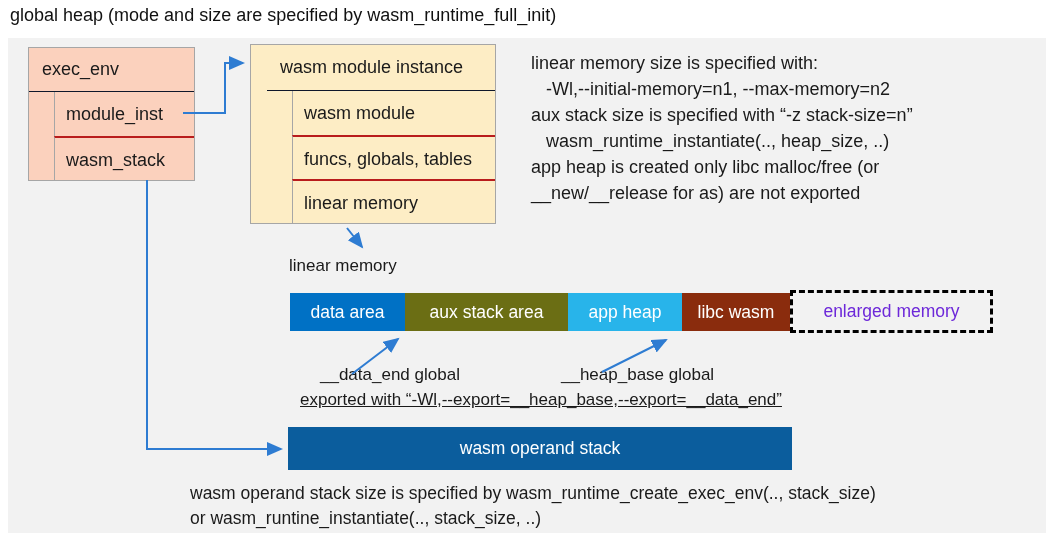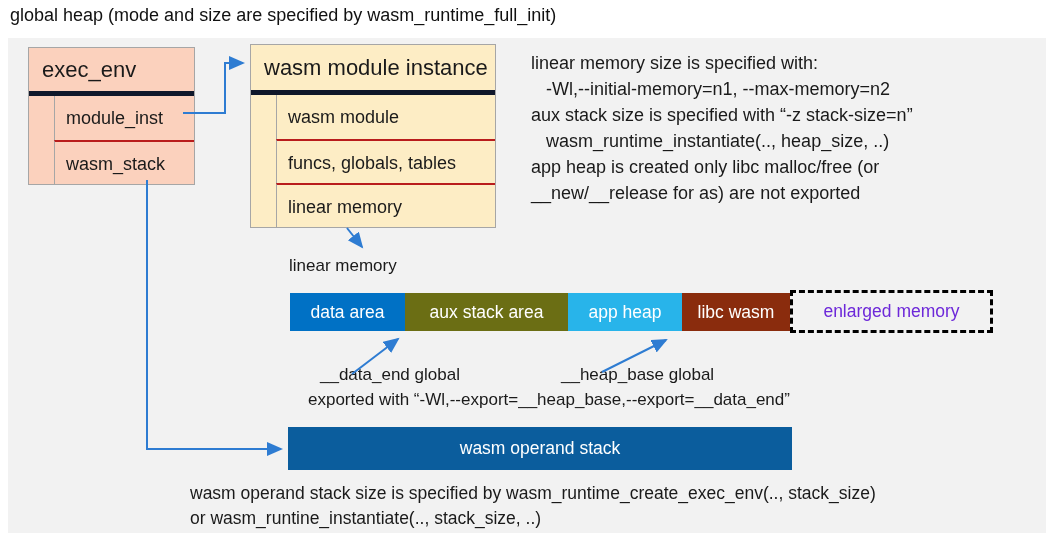--- a/index.html
+++ b/index.html
@@ -5,25 +5,25 @@
   html,body{margin:0;padding:0;background:#fff;}
   #canvas{
     position:relative;width:1054px;height:547px;background:#ffffff;
     font-family:"Liberation Sans", sans-serif;color:#1a1a1a;overflow:hidden;
   }
   .panel{position:absolute;left:8px;top:38px;width:1038px;height:495px;}
   .title{position:absolute;left:10px;top:5px;font-size:18px;color:#111;}
 
   
   .struct-box{position:absolute;border:1px solid #a6a6a6;box-sizing:border-box;}
-  .box-header{height:43px;line-height:43px;padding-left:13px;font-size:22px;border-bottom:5px solid #0f172a;}
+  .box-header{height:43px;line-height:43px;padding-left:13px;font-size:18px;border-bottom:1px solid #0f172a;}
   .box-row{height:44px;line-height:44px;margin-left:25px;border-left:1px solid #a6a6a6;padding-left:11px;font-size:18px;box-sizing:border-box;}
   .box-row + .box-row{border-top:2px solid #b91c1c;}
   #exec-env{left:28px;top:47px;width:167px;}
-  #module-instance{left:250px;top:44px;width:246px;}
+  #module-instance{left:250px;top:44px;width:246px;padding-left:16px;}
   #module-instance .box-header{height:45px;line-height:45px;}
 
   
   .notes{position:absolute;left:531px;top:50px;font-size:18px;line-height:26px;}
   .notes div{white-space:pre;}
 
   
   .lm-label{position:absolute;left:289px;top:256px;font-size:17px;}
   .membar{position:absolute;left:290px;top:293px;height:38px;display:flex;text-align:center;}
   .seg{display:flex;align-items:center;justify-content:center;color:#fff;font-size:17.5px;}
@@ -34,21 +34,21 @@
   .seg-enlarged{
     position:absolute;left:790px;top:290px;width:203px;height:43px;box-sizing:border-box;
     border:3px dashed #000;display:flex;align-items:center;justify-content:center;
     font-size:17.5px;
   }
 
   
   .ann{position:absolute;font-size:17px;}
   #ann-dataend{left:320px;top:365px;}
   #ann-heapbase{left:561px;top:365px;}
-  #ann-exported{left:308px;top:390px;}
+  #ann-exported{left:300px;top:390px;text-decoration:underline;}
 
   
   .opstack{
     position:absolute;left:288px;top:427px;width:504px;height:43px;
     display:flex;align-items:center;justify-content:center;color:#fff;font-size:17.5px;
   }
   .bottom-note{position:absolute;left:190px;top:481px;font-size:17.5px;line-height:25px;}
 
   
   #arrows{position:absolute;left:0;top:0;width:1054px;height:547px;pointer-events:none;}

